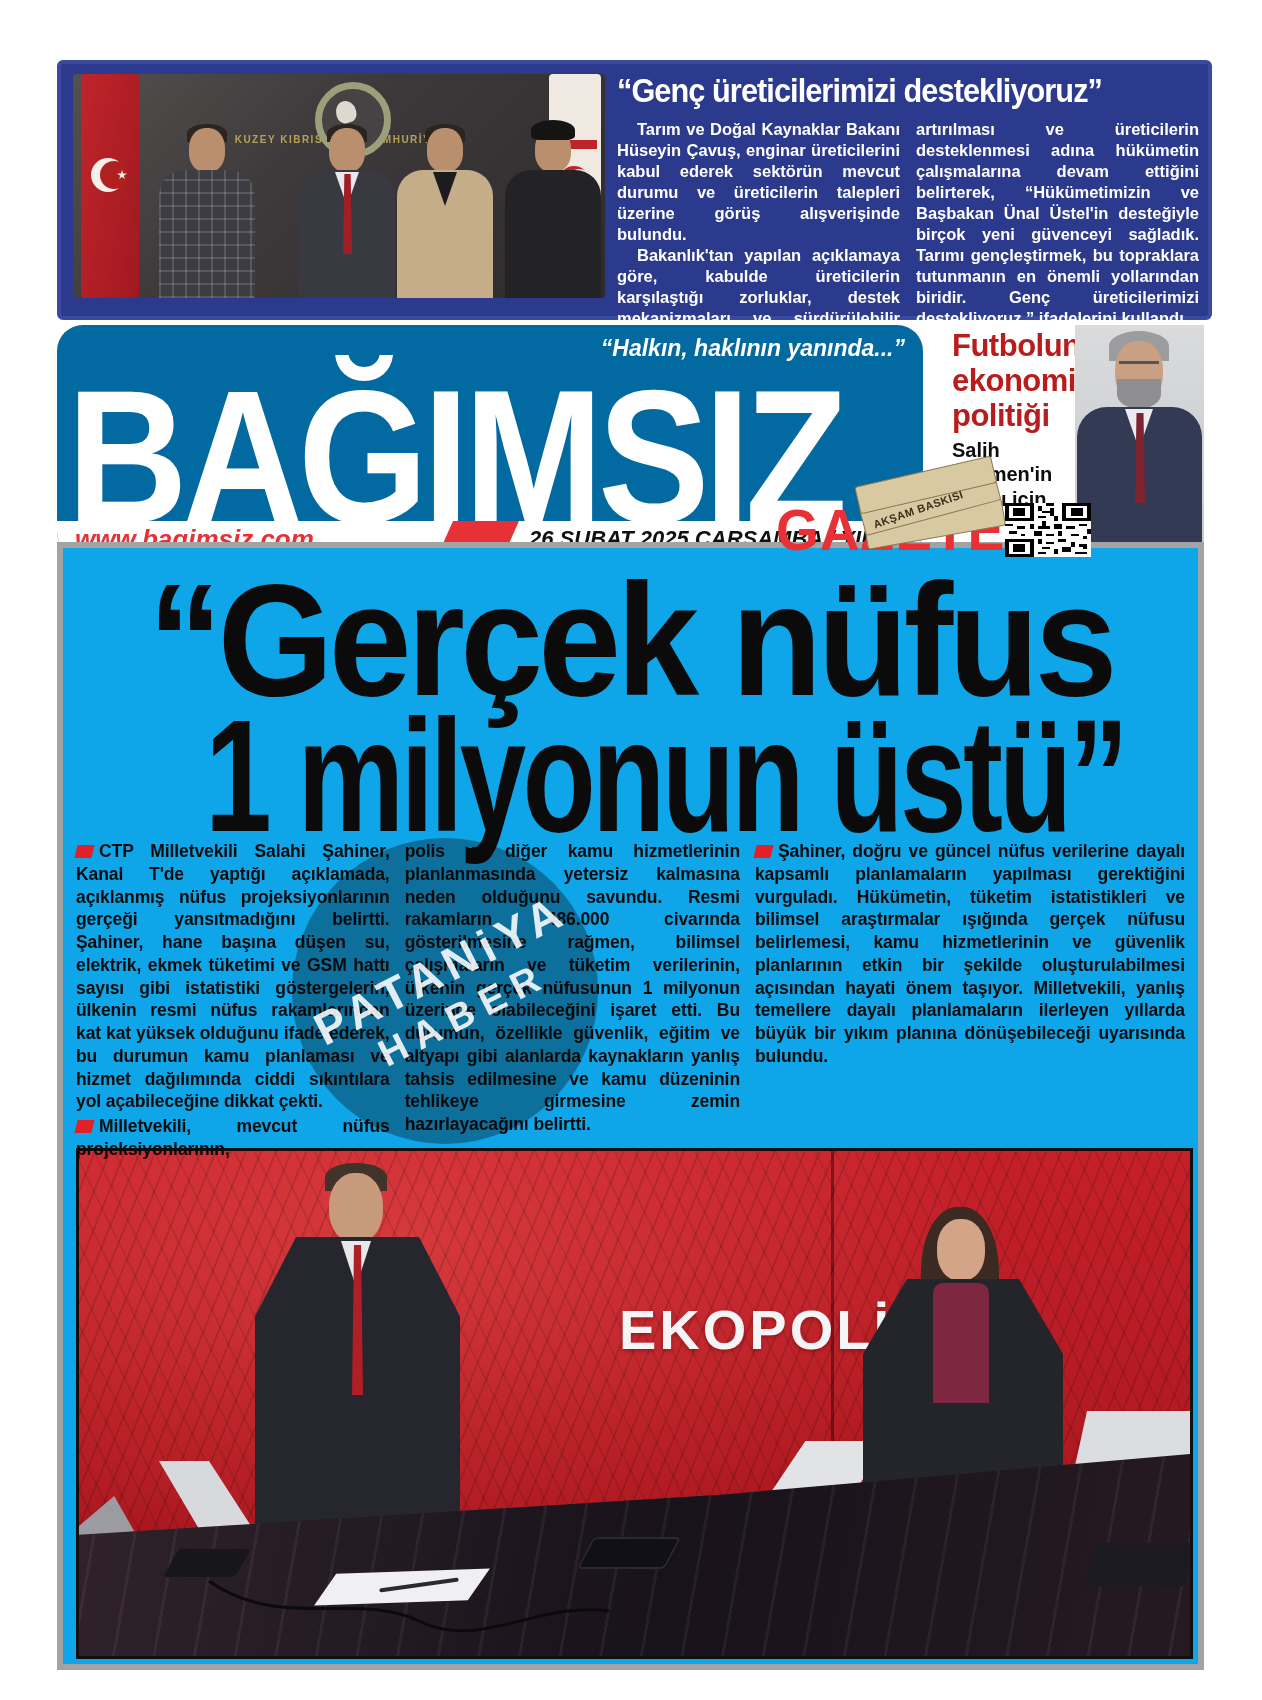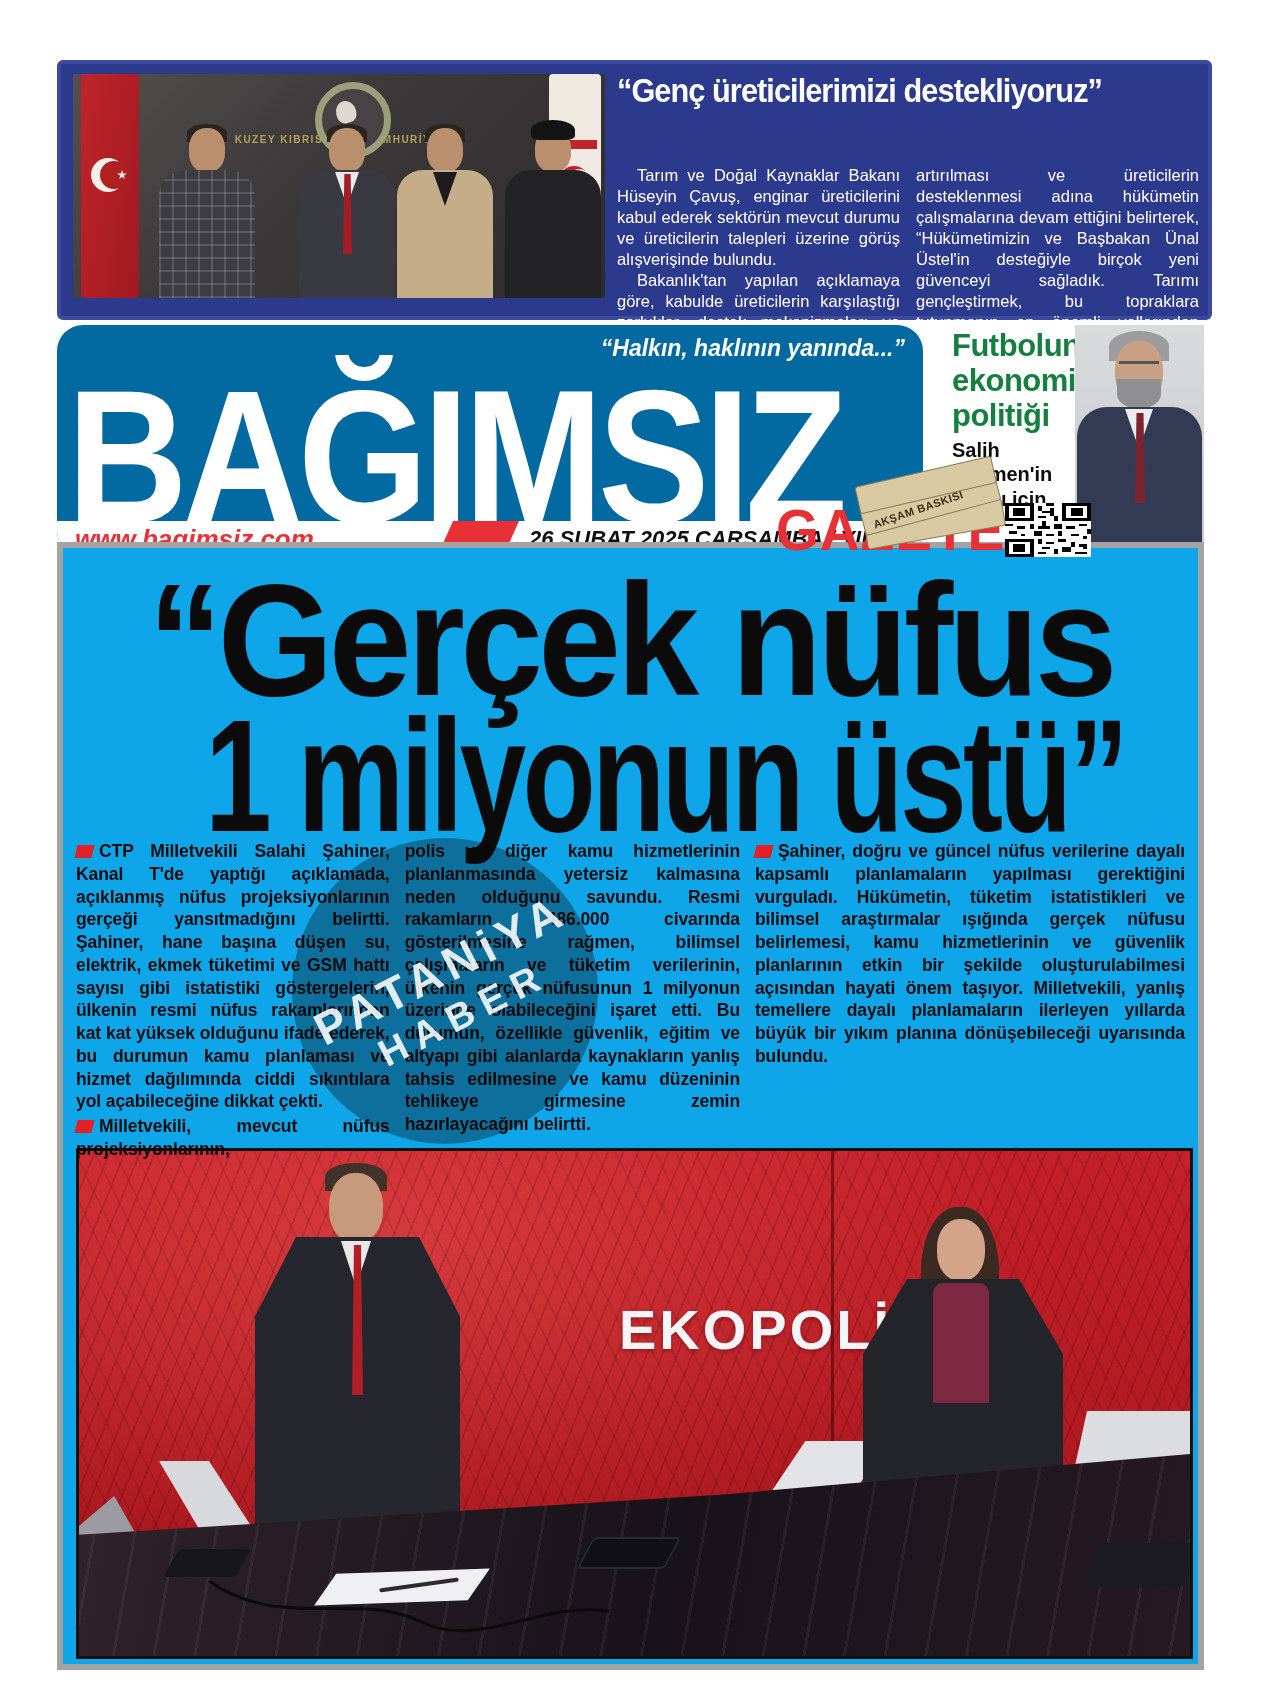--- a/index.html
+++ b/index.html
@@ -32,38 +32,38 @@
   .man .body{position:absolute;left:0;top:42px;width:96px;height:128px;border-radius:26px 26px 0 0;}
   .man .vshirt{position:absolute;left:36px;top:44px;width:24px;height:34px;background:#e9e9ec;clip-path:polygon(0 0,100% 0,50% 100%);}
   .man .tie{position:absolute;left:44px;top:46px;width:9px;height:80px;background:#a31d26;clip-path:polygon(15% 0,85% 0,100% 100%,0 100%);}
   .cap{position:absolute;left:26px;top:-8px;width:44px;height:20px;border-radius:50% 50% 20% 20%;background:#141414;}
   .plaid{background:repeating-linear-gradient(0deg,rgba(255,255,255,.14) 0 2px,transparent 2px 13px),
                     repeating-linear-gradient(90deg,rgba(255,255,255,.14) 0 2px,transparent 2px 13px),#3d3c42;}
 
   .ttext{position:absolute;left:556px;top:8px;width:582px;color:#ffffff;}
   .thead{font-size:33px;font-weight:700;letter-spacing:-1px;transform:scaleX(.93);transform-origin:left;white-space:nowrap;}
   .tcols{display:flex;gap:16px;margin-top:9px;}
-  .tcol{width:283px;font-size:16.5px;font-weight:400;line-height:1.27;text-align:justify;margin-top:46px;}
+  .tcol{width:283px;font-size:16.5px;font-weight:700;line-height:1.27;text-align:justify;}
   .tcol p{margin:0;text-indent:20px;}
 
   
   .mastred{left:57px;top:325px;width:866px;height:232px;background:#0369a1;border-radius:26px;overflow:hidden;}
   .slogan{position:absolute;right:18px;top:10px;font-size:23px;font-style:italic;font-weight:700;color:#fff;}
   .brand{position:absolute;left:10px;bottom:26px;font-size:190px;line-height:150px;font-weight:700;color:#fff;
          letter-spacing:-6px;transform:scaleX(.88);transform-origin:left bottom;}
   .strip{position:absolute;left:0;bottom:0;width:100%;height:36px;background:#fff;}
   .site{position:absolute;left:18px;top:3px;font-size:26px;font-weight:700;font-style:italic;color:#e73137;}
   .wedge{position:absolute;left:388px;top:0;width:66px;height:36px;background:#e73137;transform:skewX(-24deg);}
   .dateline{position:absolute;left:472px;top:5px;font-size:22px;font-weight:700;font-style:italic;color:#101010;white-space:nowrap;}
   .gazete{left:770px;top:496px;font-size:58px;font-weight:700;color:#e73137;letter-spacing:1px;z-index:4;transform:scaleX(.95);}
   .stack{left:862px;top:466px;width:142px;height:92px;z-index:5;transform:rotate(-13deg);}
   .stack .layer{position:absolute;left:0;width:138px;height:26px;background:#d9c9a3;border:1px solid #8a7a55;border-radius:3px;}
   .stack .label{position:absolute;left:10px;top:34px;font-size:11px;font-weight:700;color:#3a2f18;transform:rotate(-6deg);letter-spacing:.5px;}
 
-  .promo-title{left:952px;top:328px;font-size:31px;font-weight:700;line-height:1.13;letter-spacing:-.5px;color:#15803d;}
+  .promo-title{left:952px;top:328px;font-size:31px;font-weight:700;line-height:1.13;letter-spacing:-.5px;color:#b91c1c;}
   .promo-author{left:952px;top:438px;font-size:20px;font-weight:700;line-height:1.22;color:#0d0d0d;}
   .qr{left:1005px;top:503px;width:86px;height:54px;z-index:3;}
   .colphoto{left:1075px;top:325px;width:129px;height:238px;background:linear-gradient(180deg,#dadbdd,#c6c7ca);overflow:hidden;}
   .colphoto .hair{position:absolute;left:34px;top:6px;width:60px;height:30px;border-radius:50% 50% 0 0;background:#9c9c9e;}
   .colphoto .face{position:absolute;left:40px;top:16px;width:48px;height:62px;border-radius:45%;background:#c9a084;}
   .colphoto .beard{position:absolute;left:42px;top:54px;width:44px;height:30px;border-radius:0 0 50% 50%;background:#8f8f91;}
   .colphoto .glasses{position:absolute;left:44px;top:36px;width:40px;height:10px;border-top:3px solid #555;}
   .colphoto .suit{position:absolute;left:2px;top:82px;width:125px;height:156px;border-radius:30px 30px 0 0;background:#323a54;}
   .colphoto .shirt{position:absolute;left:50px;top:84px;width:28px;height:40px;background:#ececee;clip-path:polygon(0 0,100% 0,50% 100%);}
   .colphoto .tie{position:absolute;left:60px;top:88px;width:10px;height:90px;background:#7e2430;clip-path:polygon(15% 0,85% 0,100% 100%,0 100%);}

